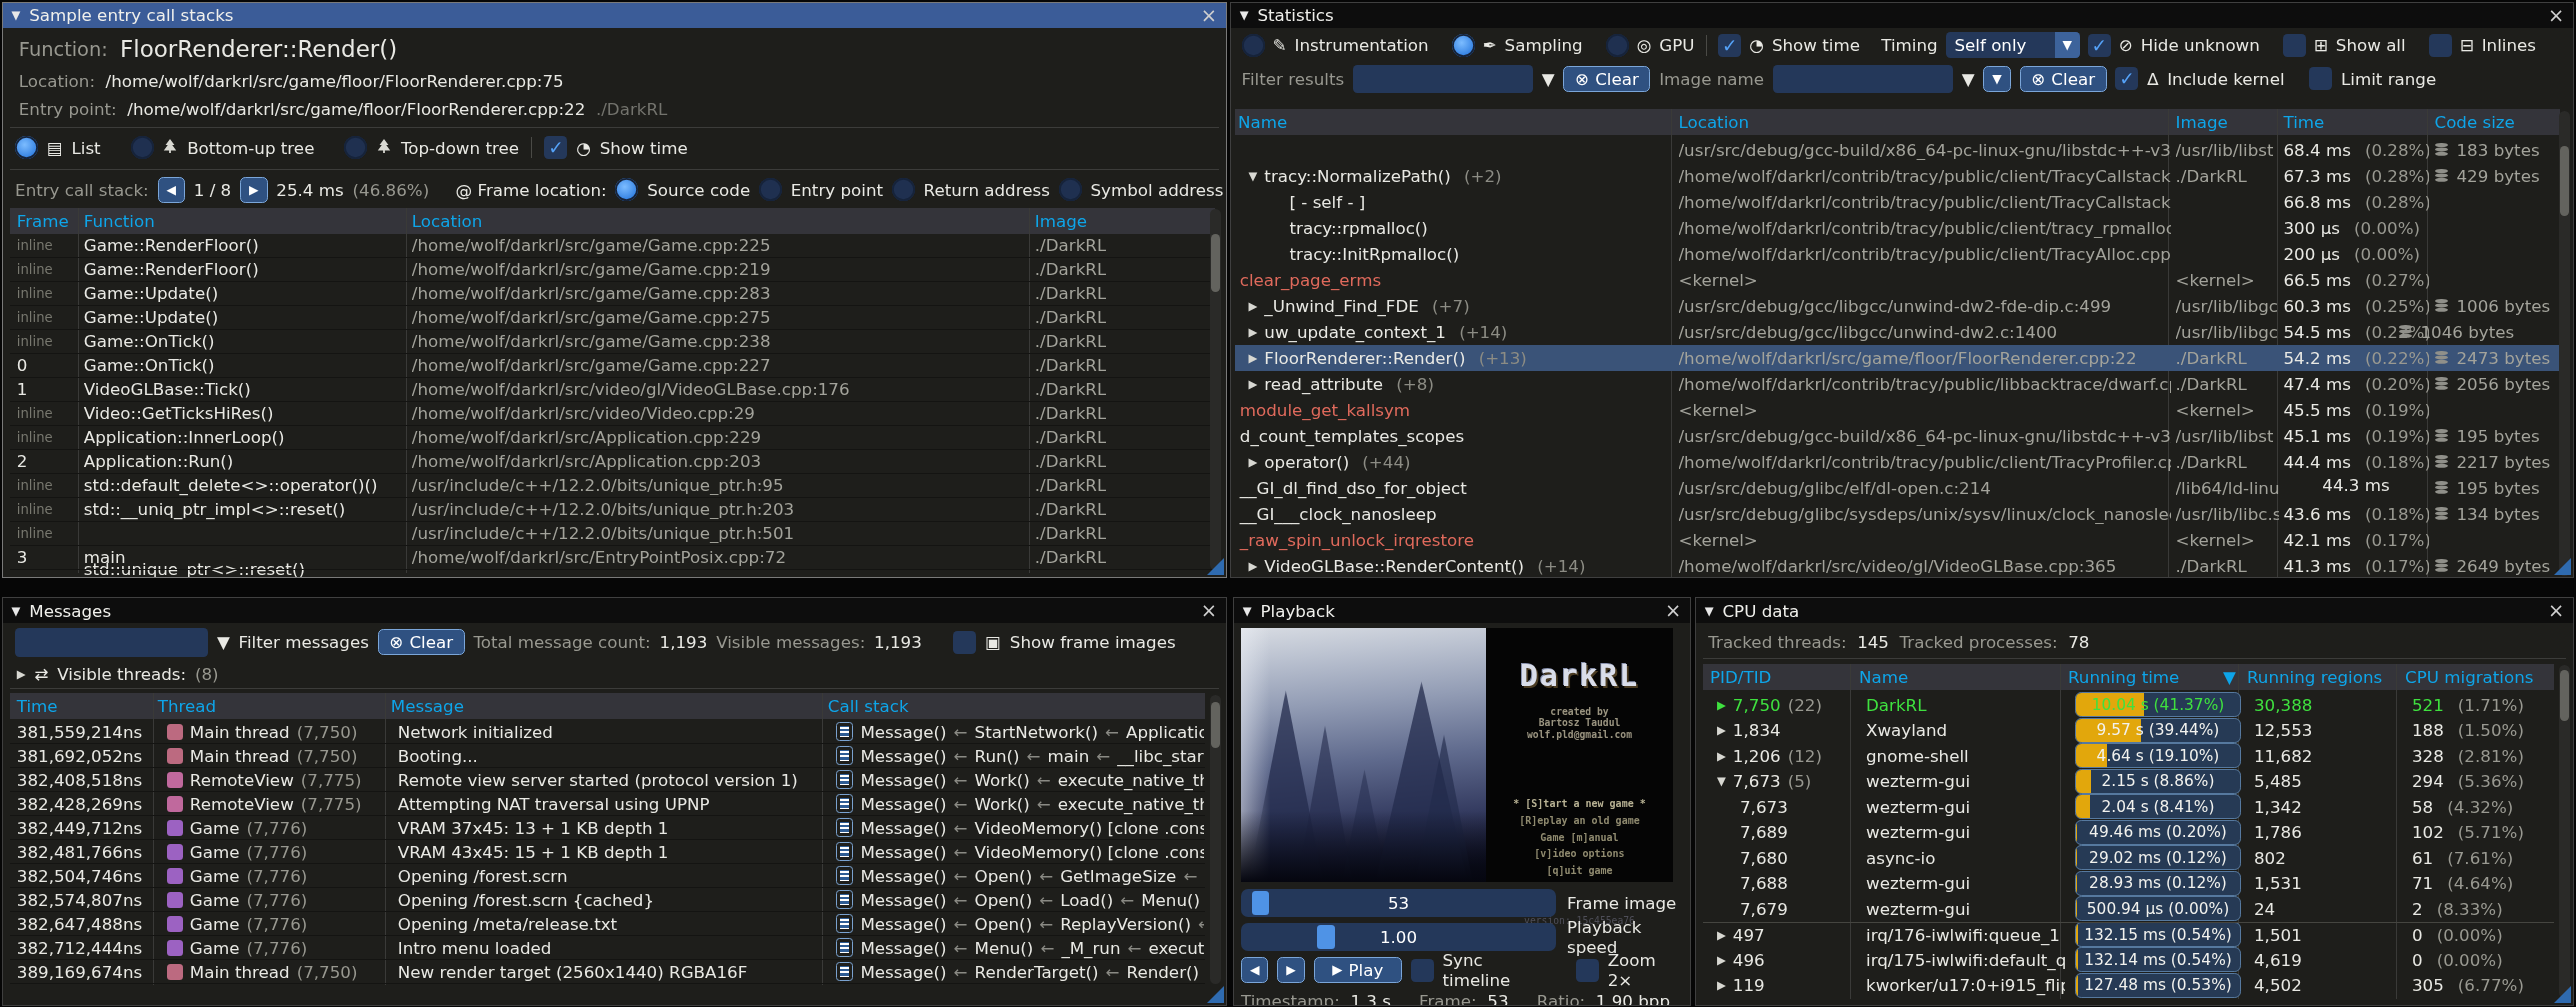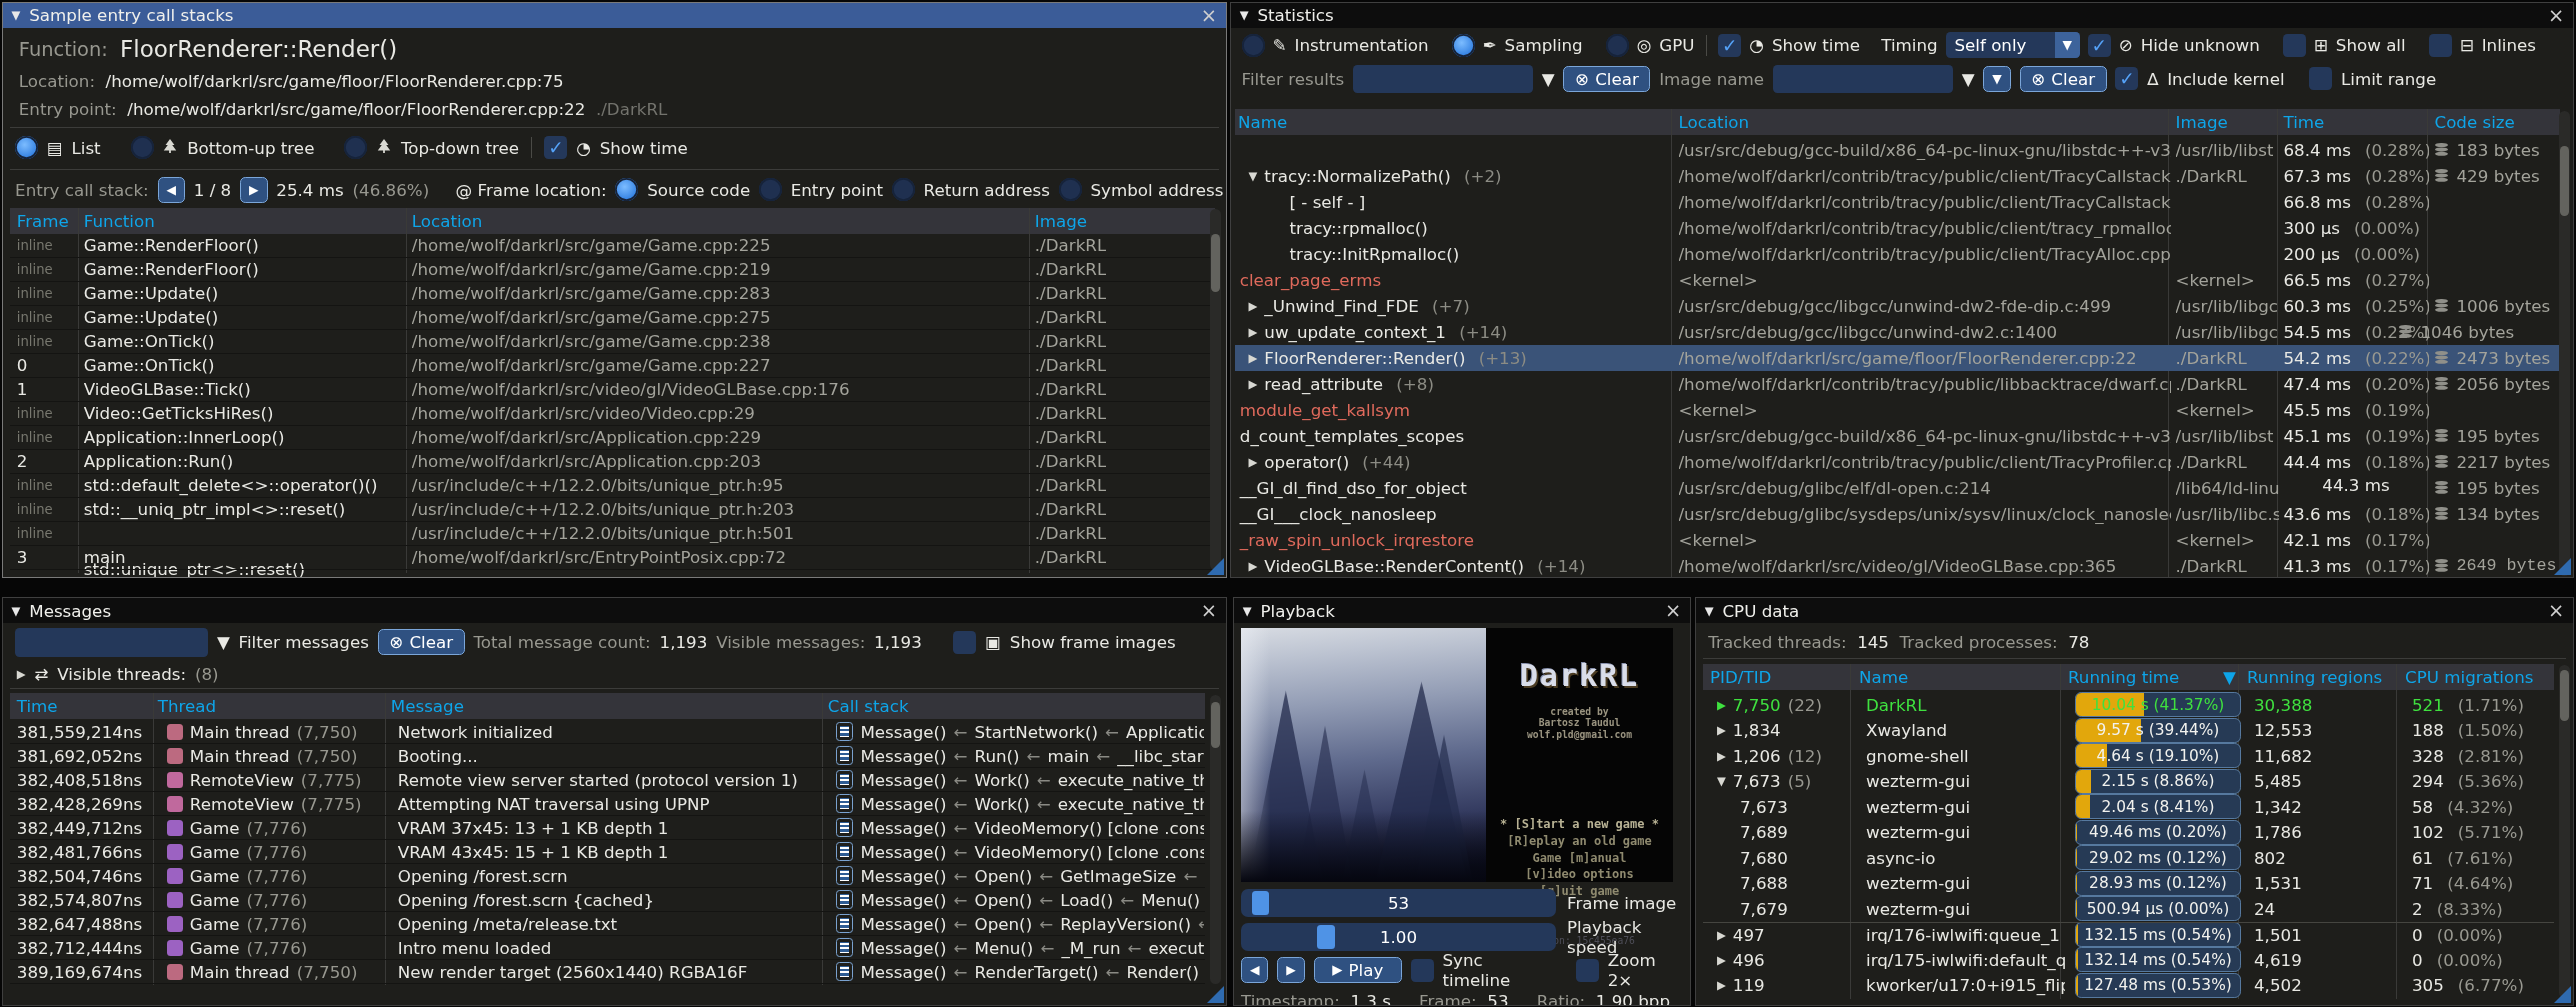--- a/index.html
+++ b/index.html
@@ -64,21 +64,21 @@
   .forest{position:absolute;left:0;top:0;width:245px;height:100%;overflow:hidden;
     background:linear-gradient(175deg,#d7dbe2 0%,#bcc3d1 12%,#939db5 30%,#5f6a8d 52%,#343b60 74%,#13162d 94%);}
   .tree{position:absolute;background:#232b4c;opacity:.75;filter:blur(4.4px);clip-path:polygon(50% 0,100% 100%,0 100%);}
   .fog{position:absolute;inset:0;background:linear-gradient(0deg,#05060f 0%,rgba(5,6,15,0) 28%),
        linear-gradient(90deg,rgba(240,243,248,.5) 0%,rgba(240,243,248,0) 12%);}
   .crt{position:absolute;right:0;top:0;width:187px;height:100%;background:#050505;display:flex;flex-direction:column;align-items:center;
        font-family:"DejaVu Sans Mono","Liberation Mono",monospace;}
   .logo{margin-top:30px;font-size:30px;font-weight:bold;letter-spacing:1.8px;color:#d9dde9;
         text-shadow:1.8px 1.8px 0 #4a3b22,-0.9px -0.9px 0 #8891ad;}
   .credit{margin-top:12.3px;font-size:9.7px;color:#9a9480;font-weight:bold;line-height:11.5px;text-align:center;}
-  .menu{margin-top:76px;font-size:12px;line-height:16.7px;color:#8f8a6f;font-weight:bold;text-align:center;}
+  .menu{margin-top:56px;font-size:10px;line-height:16.7px;color:#8f8a6f;font-weight:bold;text-align:center;}
   .menu .first{color:#b8b294;}
   .version{margin-top:35px;font-size:9.7px;color:#4e4e58;}
 </style>
 </head>
 <body>
 
 <div id="stage">
 
   <section class="panel active" style="left:1.8px;top:1.8px;width:1225px;height:576px;">
     <div class="titlebar">
@@ -741,21 +741,21 @@
             <div class="cell" style="left: 444px; width: 492px;">
               <span class="path">/home/wolf/darkrl/src/video/gl/VideoGLBase.cpp:365</span>
             </div>
             <div class="cell" style="left: 941px; width: 103px;">
               <span class="path">./DarkRL</span>
             </div>
             <div class="cell" style="left: 1049px; width: 145px;">
               <span class="white">41.3 ms</span>
               <span class="pct">(0.17%)</span>
             </div>
-            <div class="cell" style="left: 1200px; width: 125px; font-family: Liberation Mono, monospace;">
+            <div class="cell" style="left: 1200px; width: 125px;">
               <div class="db-icon"></div>
               <span class="path">2649 bytes</span>
             </div>
           </div>
         </div>
       <div class="vsb" style="right:3.5px;top:83px;height:465px;">
           <div class="thumb" style="top:35px;height:70px;"></div>
         </div>
     </div>
     <div class="grip"></div>

